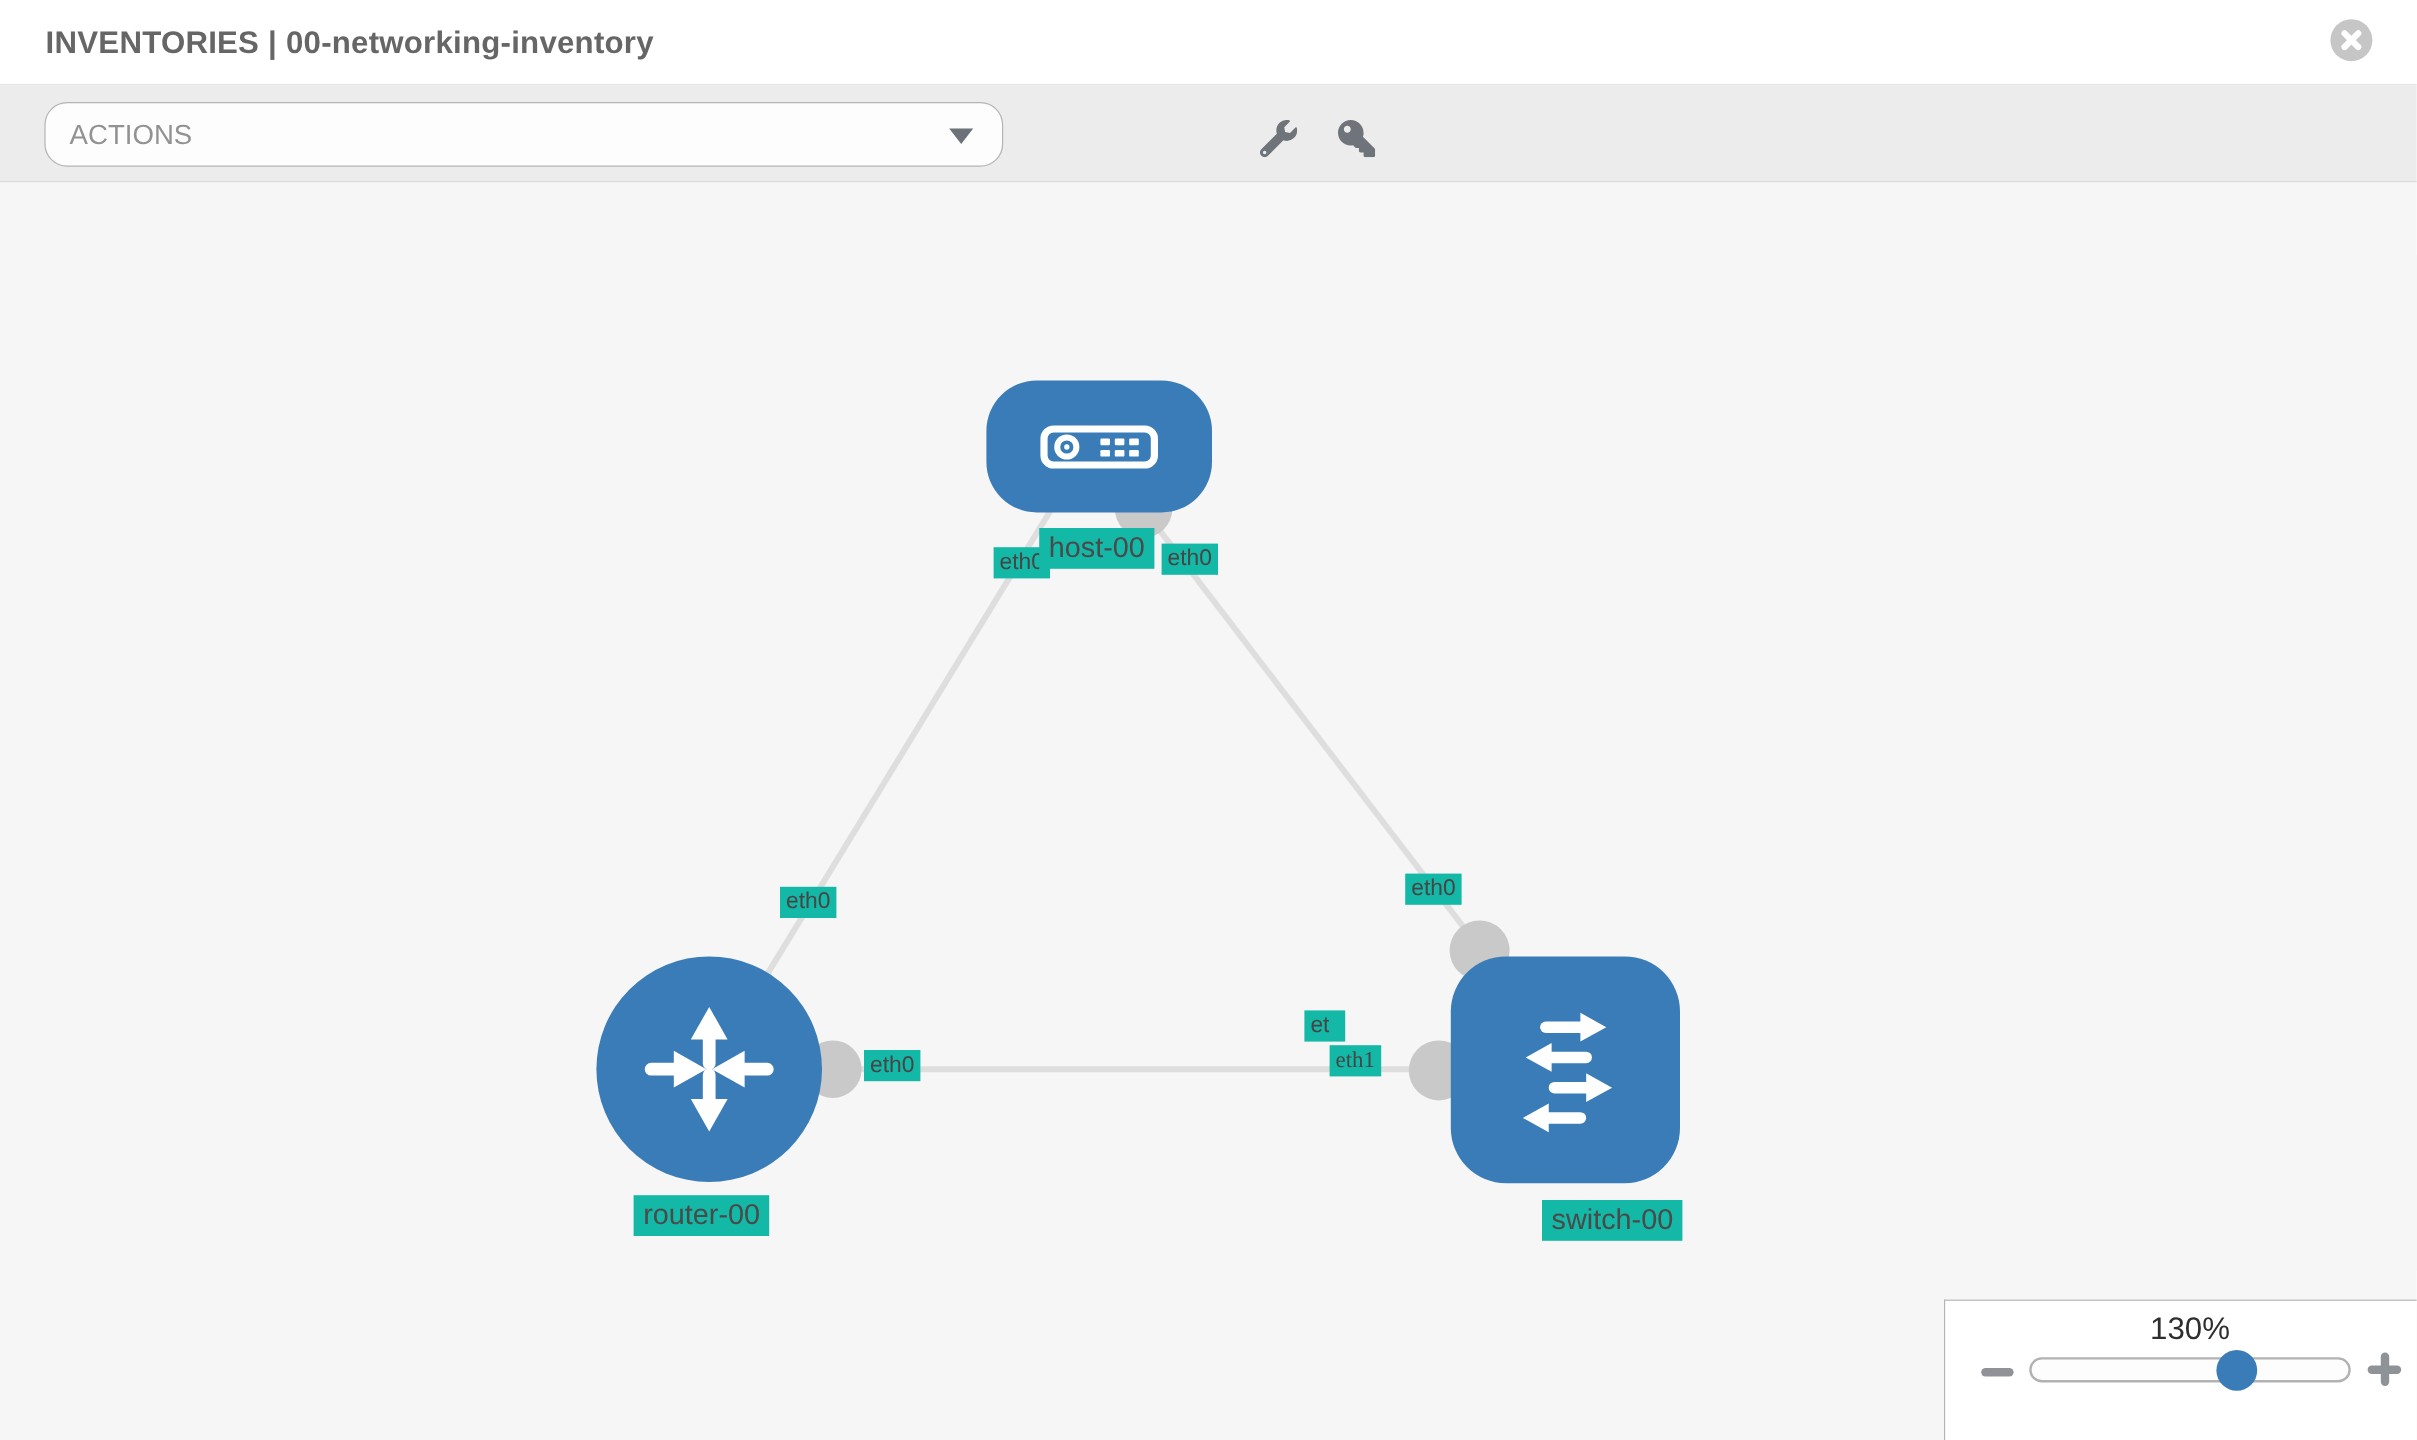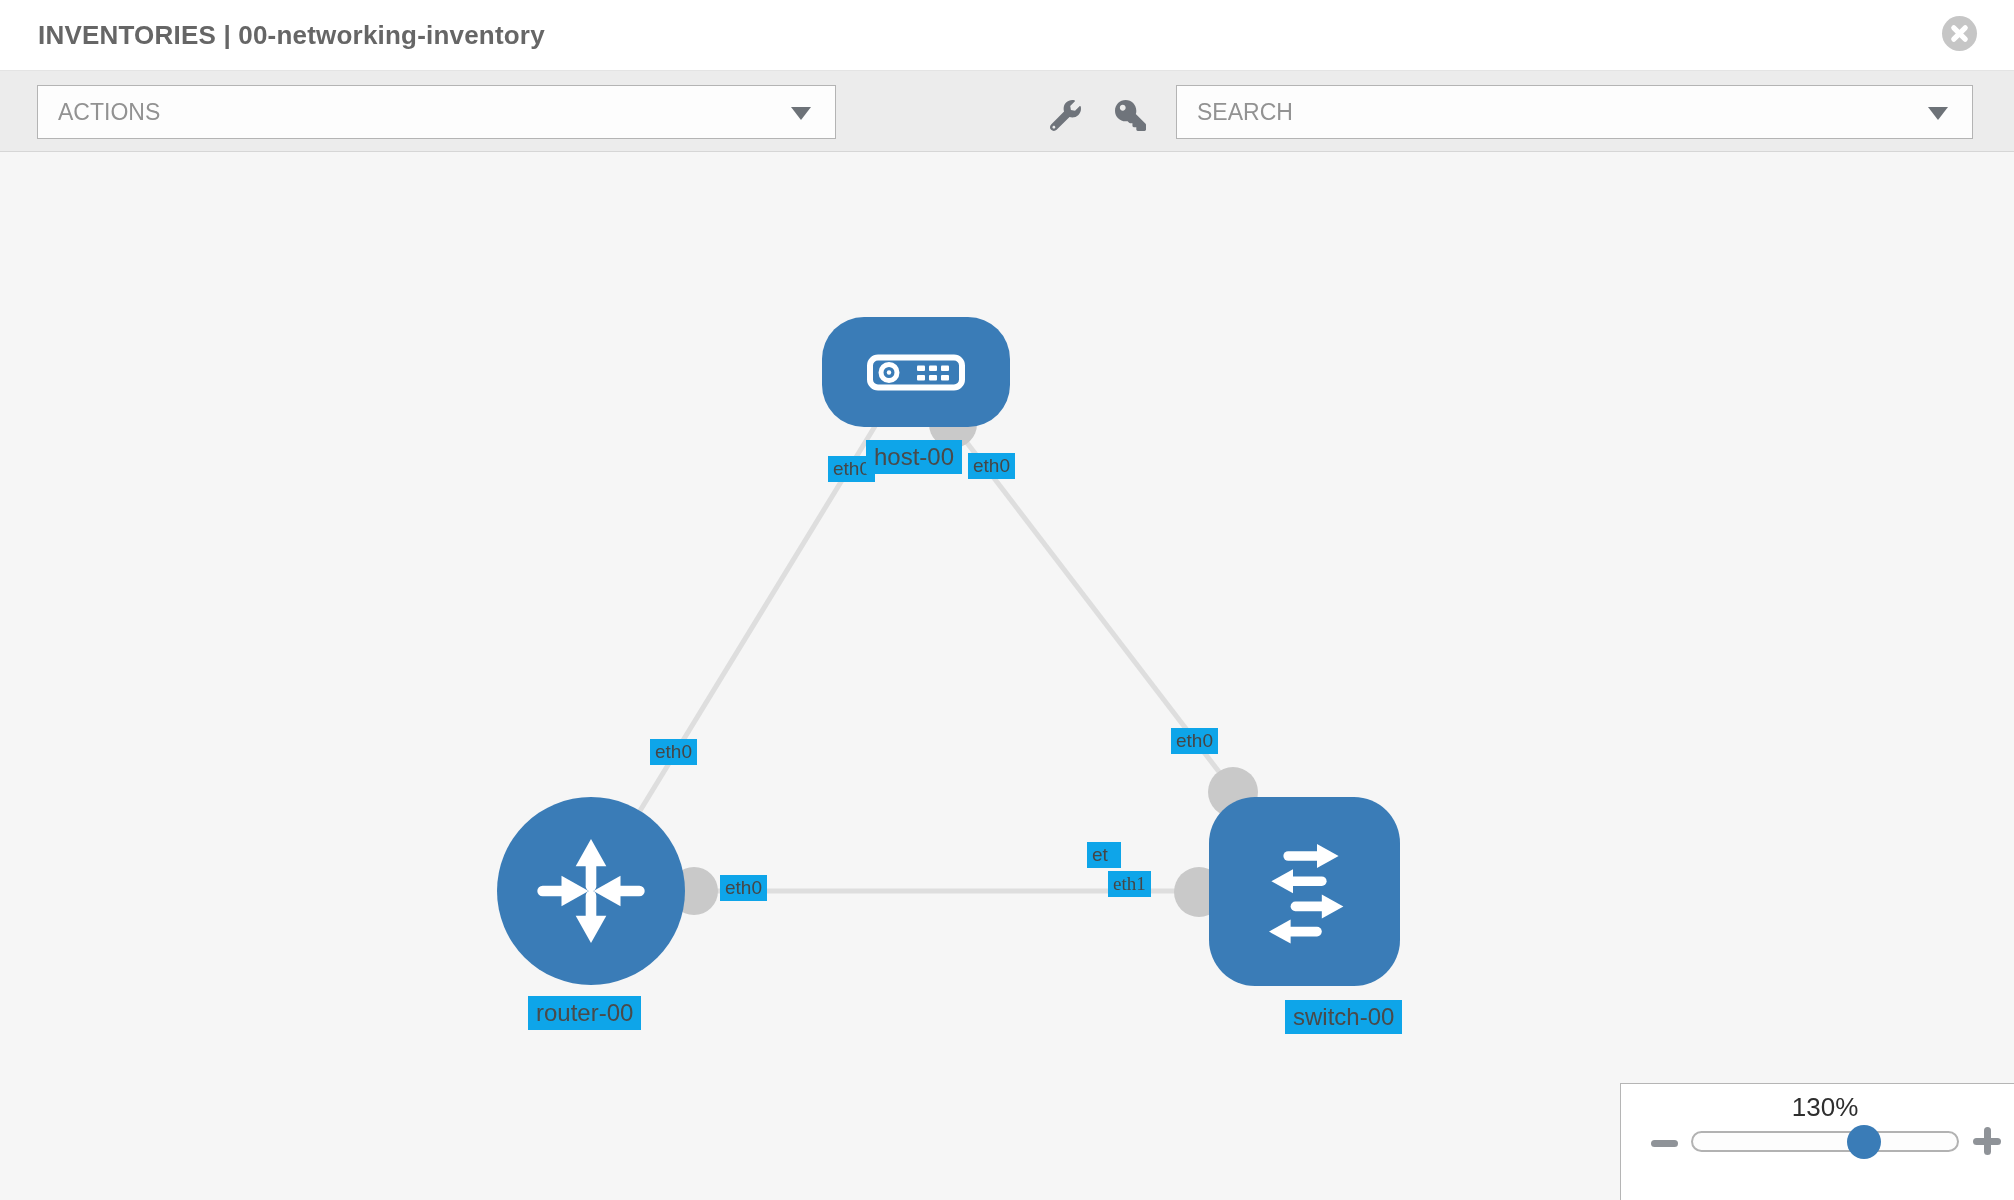--- a/index.html
+++ b/index.html
@@ -13,41 +13,41 @@
   .header-title { position:absolute; left:38px; top:0; height:71px; line-height:71px;
                   font-size:26px; font-weight:700; color:#666; letter-spacing:.2px;text-align:right; }
   .close-btn { position:absolute; left:1942px; top:16px; width:35px; height:35px;
                border-radius:50%; background:#c6c6c6; display:flex;
                align-items:center; justify-content:center; cursor:pointer; }
 
   
   .toolbar { position:absolute; left:0; top:71px; width:2014px; height:81px;
              background:#ececec; border-bottom:1px solid #d6d6d6; }
   .select-box { position:absolute; top:14px; height:54px; background:#fdfdfd;
-                border:1px solid #b4b4b4; border-radius:0; display:flex;
+                border:1px solid #b4b4b4; border-radius:19px; display:flex;
                 align-items:center; padding:0 26px 0 20px; cursor:pointer;text-align:center; }
   .select-box .label { font-size:23px; color:#929292; }
   .caret { position:absolute; right:24px; top:21px; width:0; height:0;
            border-left:10px solid transparent; border-right:10px solid transparent;
            border-top:13px solid #6d7278; }
   .tool-icon { position:absolute; top:27px; width:34px; height:34px; cursor:pointer;
                display:flex; align-items:center; justify-content:center; }
 
   
   .canvas { position:absolute; left:0; top:152px; width:2014px; height:1048px;
             background:#f6f6f6; }
   svg.links { position:absolute; left:0; top:0; }
 
   .node { position:absolute; display:flex; align-items:center; justify-content:center;
           background:#3a7cb7; cursor:pointer; }
   .node-host   { left:822px; top:165px;  width:188px; height:110px; border-radius:42px; }
   .node-router { left:497px; top:645px;  width:188px; height:188px; border-radius:50%; }
   .node-switch { left:1209px; top:645px; width:191px; height:189px; border-radius:46px; }
 
-  .chip { position:absolute; background:#0ea5e9; color:#464646; white-space:nowrap;
+  .chip { position:absolute; background:#14b8a6; color:#464646; white-space:nowrap;
           display:flex; align-items:center; justify-content:center; }
   .name-chip { font-size:24px; color:#4a4a4a; padding:3px 8px; }
   .eth-chip  { font-size:19px; padding:2px 5px; }
   .chip-host   { left:866px;  top:288px; }
   .chip-router { left:528px;  top:844px; }
   .chip-switch { left:1242px; top:848px;margin-left:43px; }
   .eth-l1-host   { left:828px;  top:304px; }
   .eth-l1-router { left:650px;  top:587px; }
   .eth-l2-host   { left:968px;  top:301px; }
   .eth-l2-switch { left:1171px; top:576px; }
@@ -97,24 +97,20 @@
       </svg>
     </div>
     <div class="tool-icon" style="left:1113px;">
       <svg width="31" height="31" viewBox="0 0 512 512">
         <g transform="scale(-1,1) translate(-512,0)">
           <path fill="#6f747b" d="M512 176.001C512 273.203 433.202 352 336 352c-11.22 0-22.19-1.062-32.827-3.069l-24.012 27.014A23.999 23.999 0 0 1 261.223 384H224v40c0 13.255-10.745 24-24 24h-40v40c0 13.255-10.745 24-24 24H24c-13.255 0-24-10.745-24-24v-78.059c0-6.365 2.529-12.47 7.029-16.971l161.802-161.802C163.108 219.396 160 198.054 160 176 160 78.798 238.797.001 335.999 0 433.488-.001 512 78.511 512 176.001zM336 128c0 26.51 21.49 48 48 48s48-21.49 48-48-21.49-48-48-48-48 21.49-48 48z"></path>
         </g>
       </svg>
     </div>
 
-    <div class="select-box" style="left:1176px; width:797px;">
-      <span class="label">SEARCH</span>
-      <span class="caret"></span>
-    </div>
   </div>
 
   <div class="canvas">
 
     <svg class="links" width="2014" height="1048" viewBox="0 0 2014 1048">
 
       <line x1="880" y1="266" x2="591" y2="739" stroke="#dedede" stroke-width="5"></line>
       <line x1="948" y1="266" x2="1236" y2="642" stroke="#dedede" stroke-width="5"></line>
       <line x1="660" y1="739" x2="1230" y2="739" stroke="#dedede" stroke-width="5"></line>
 

